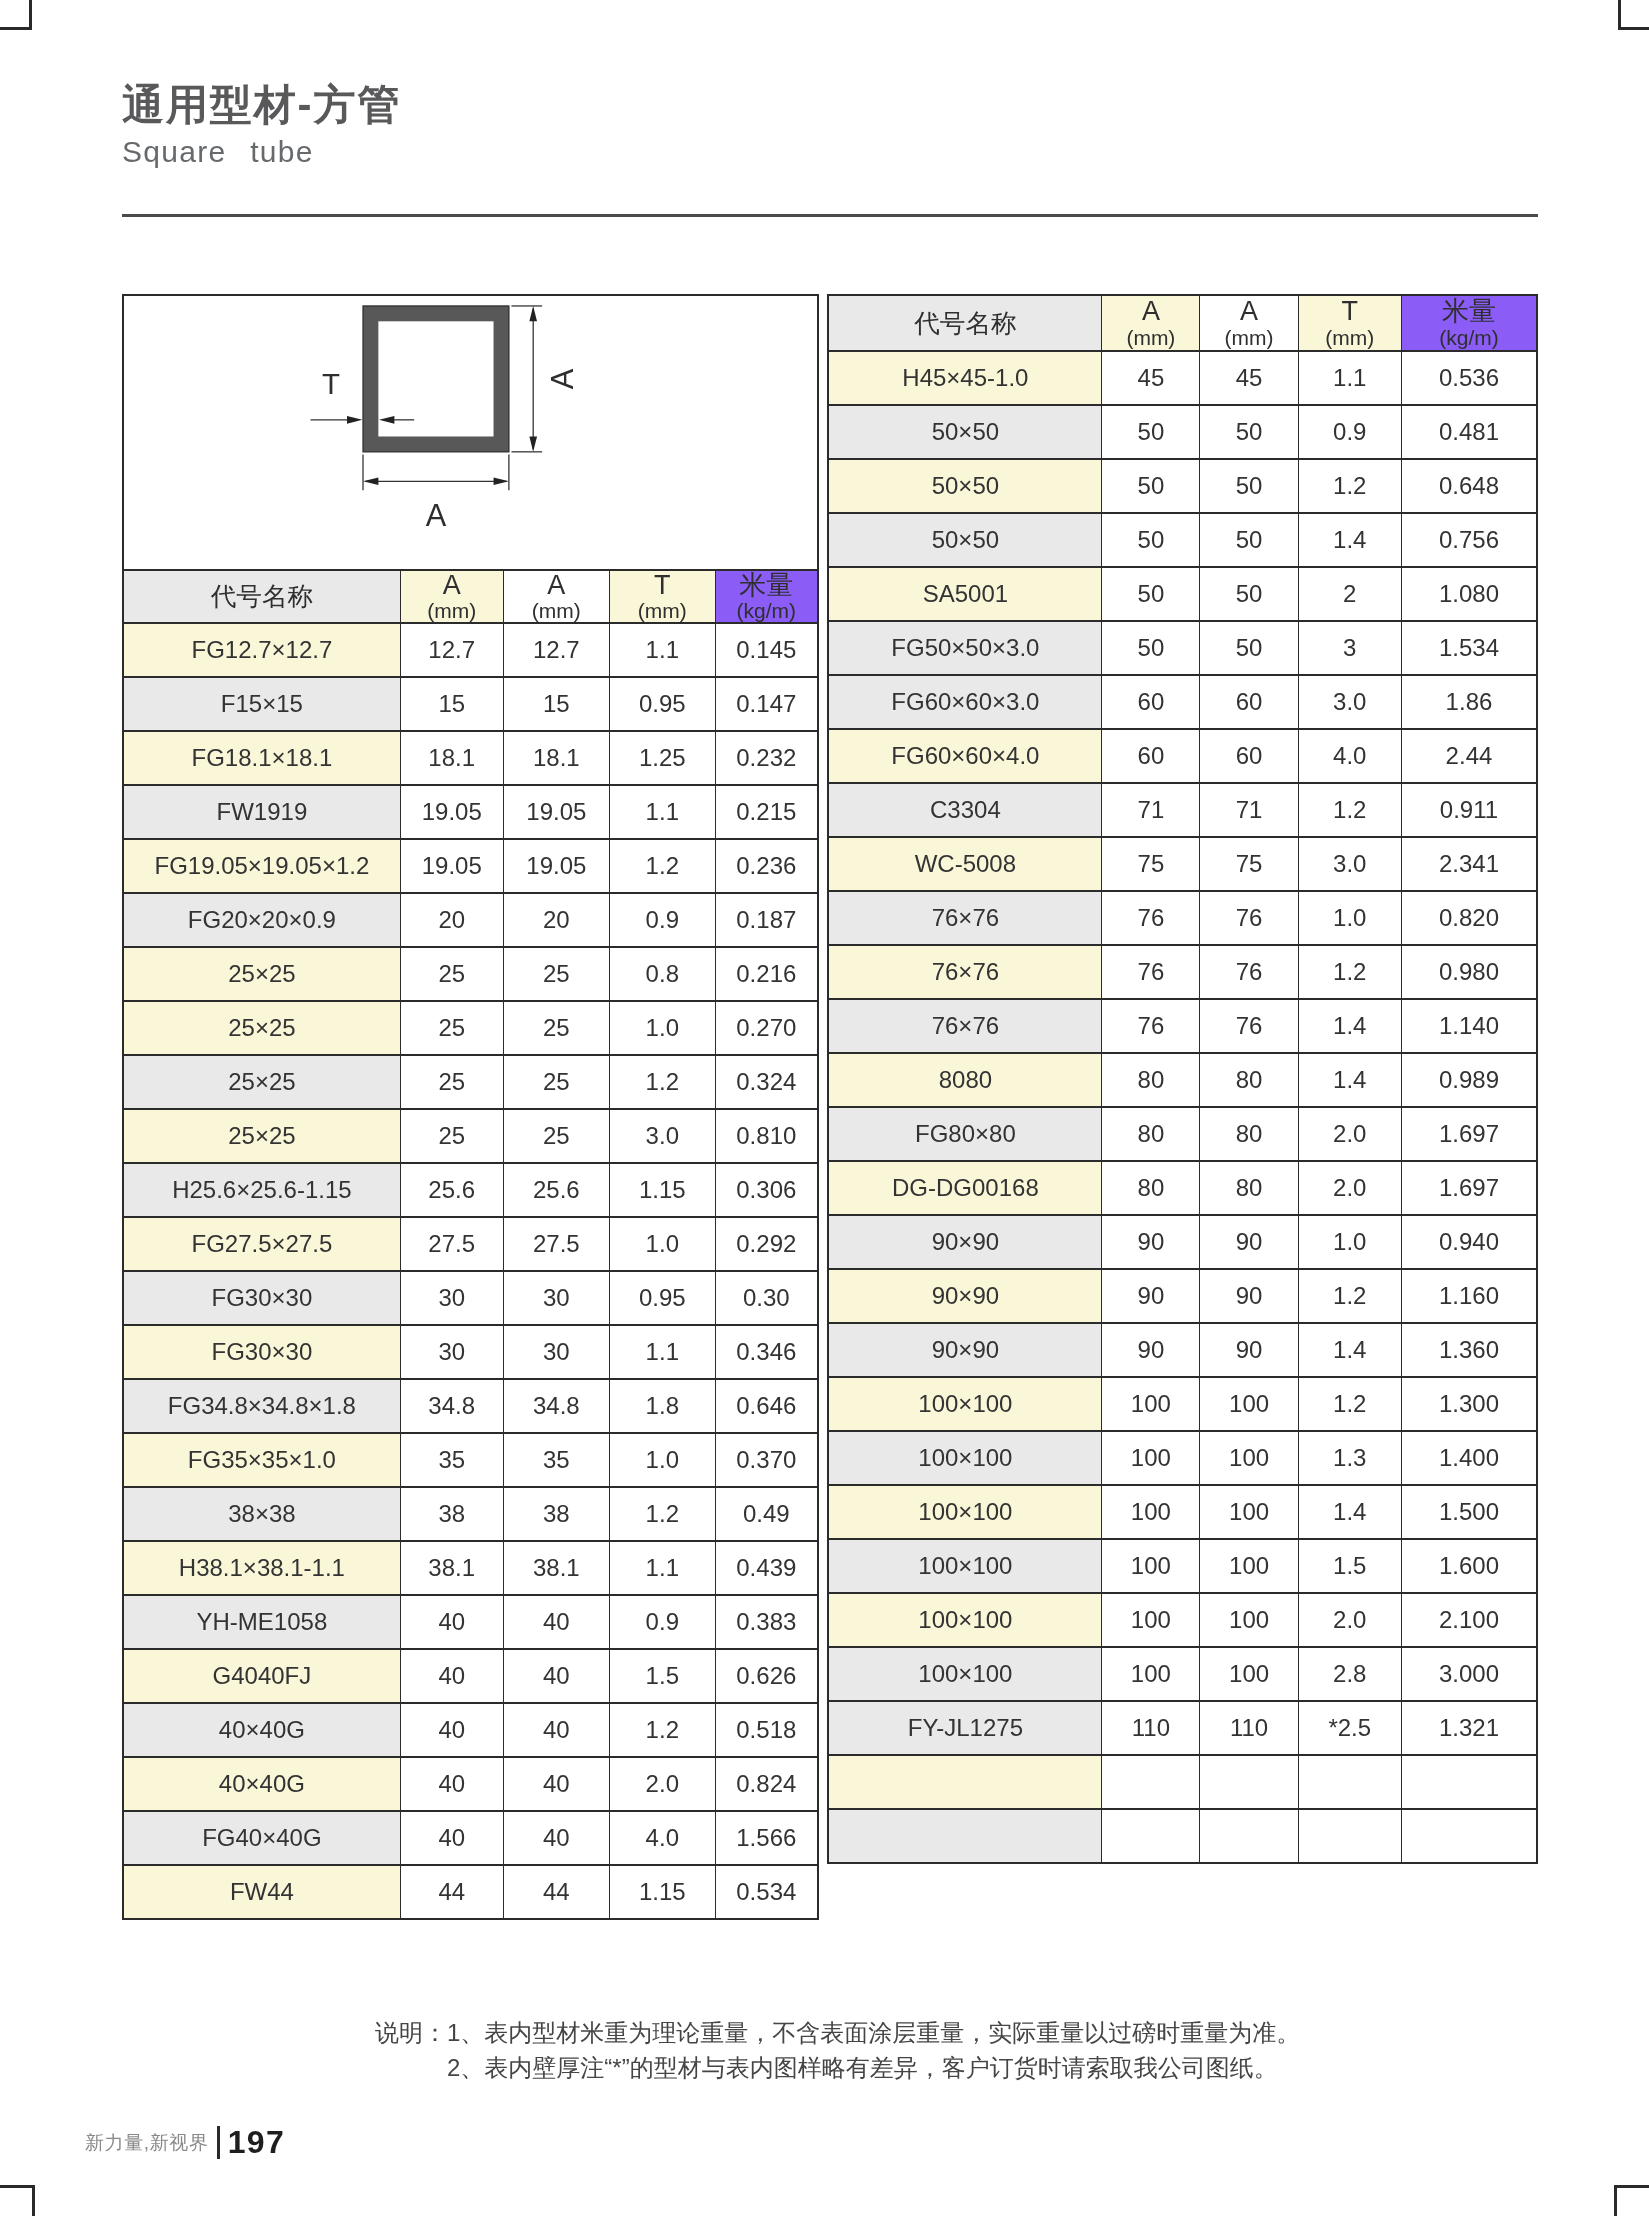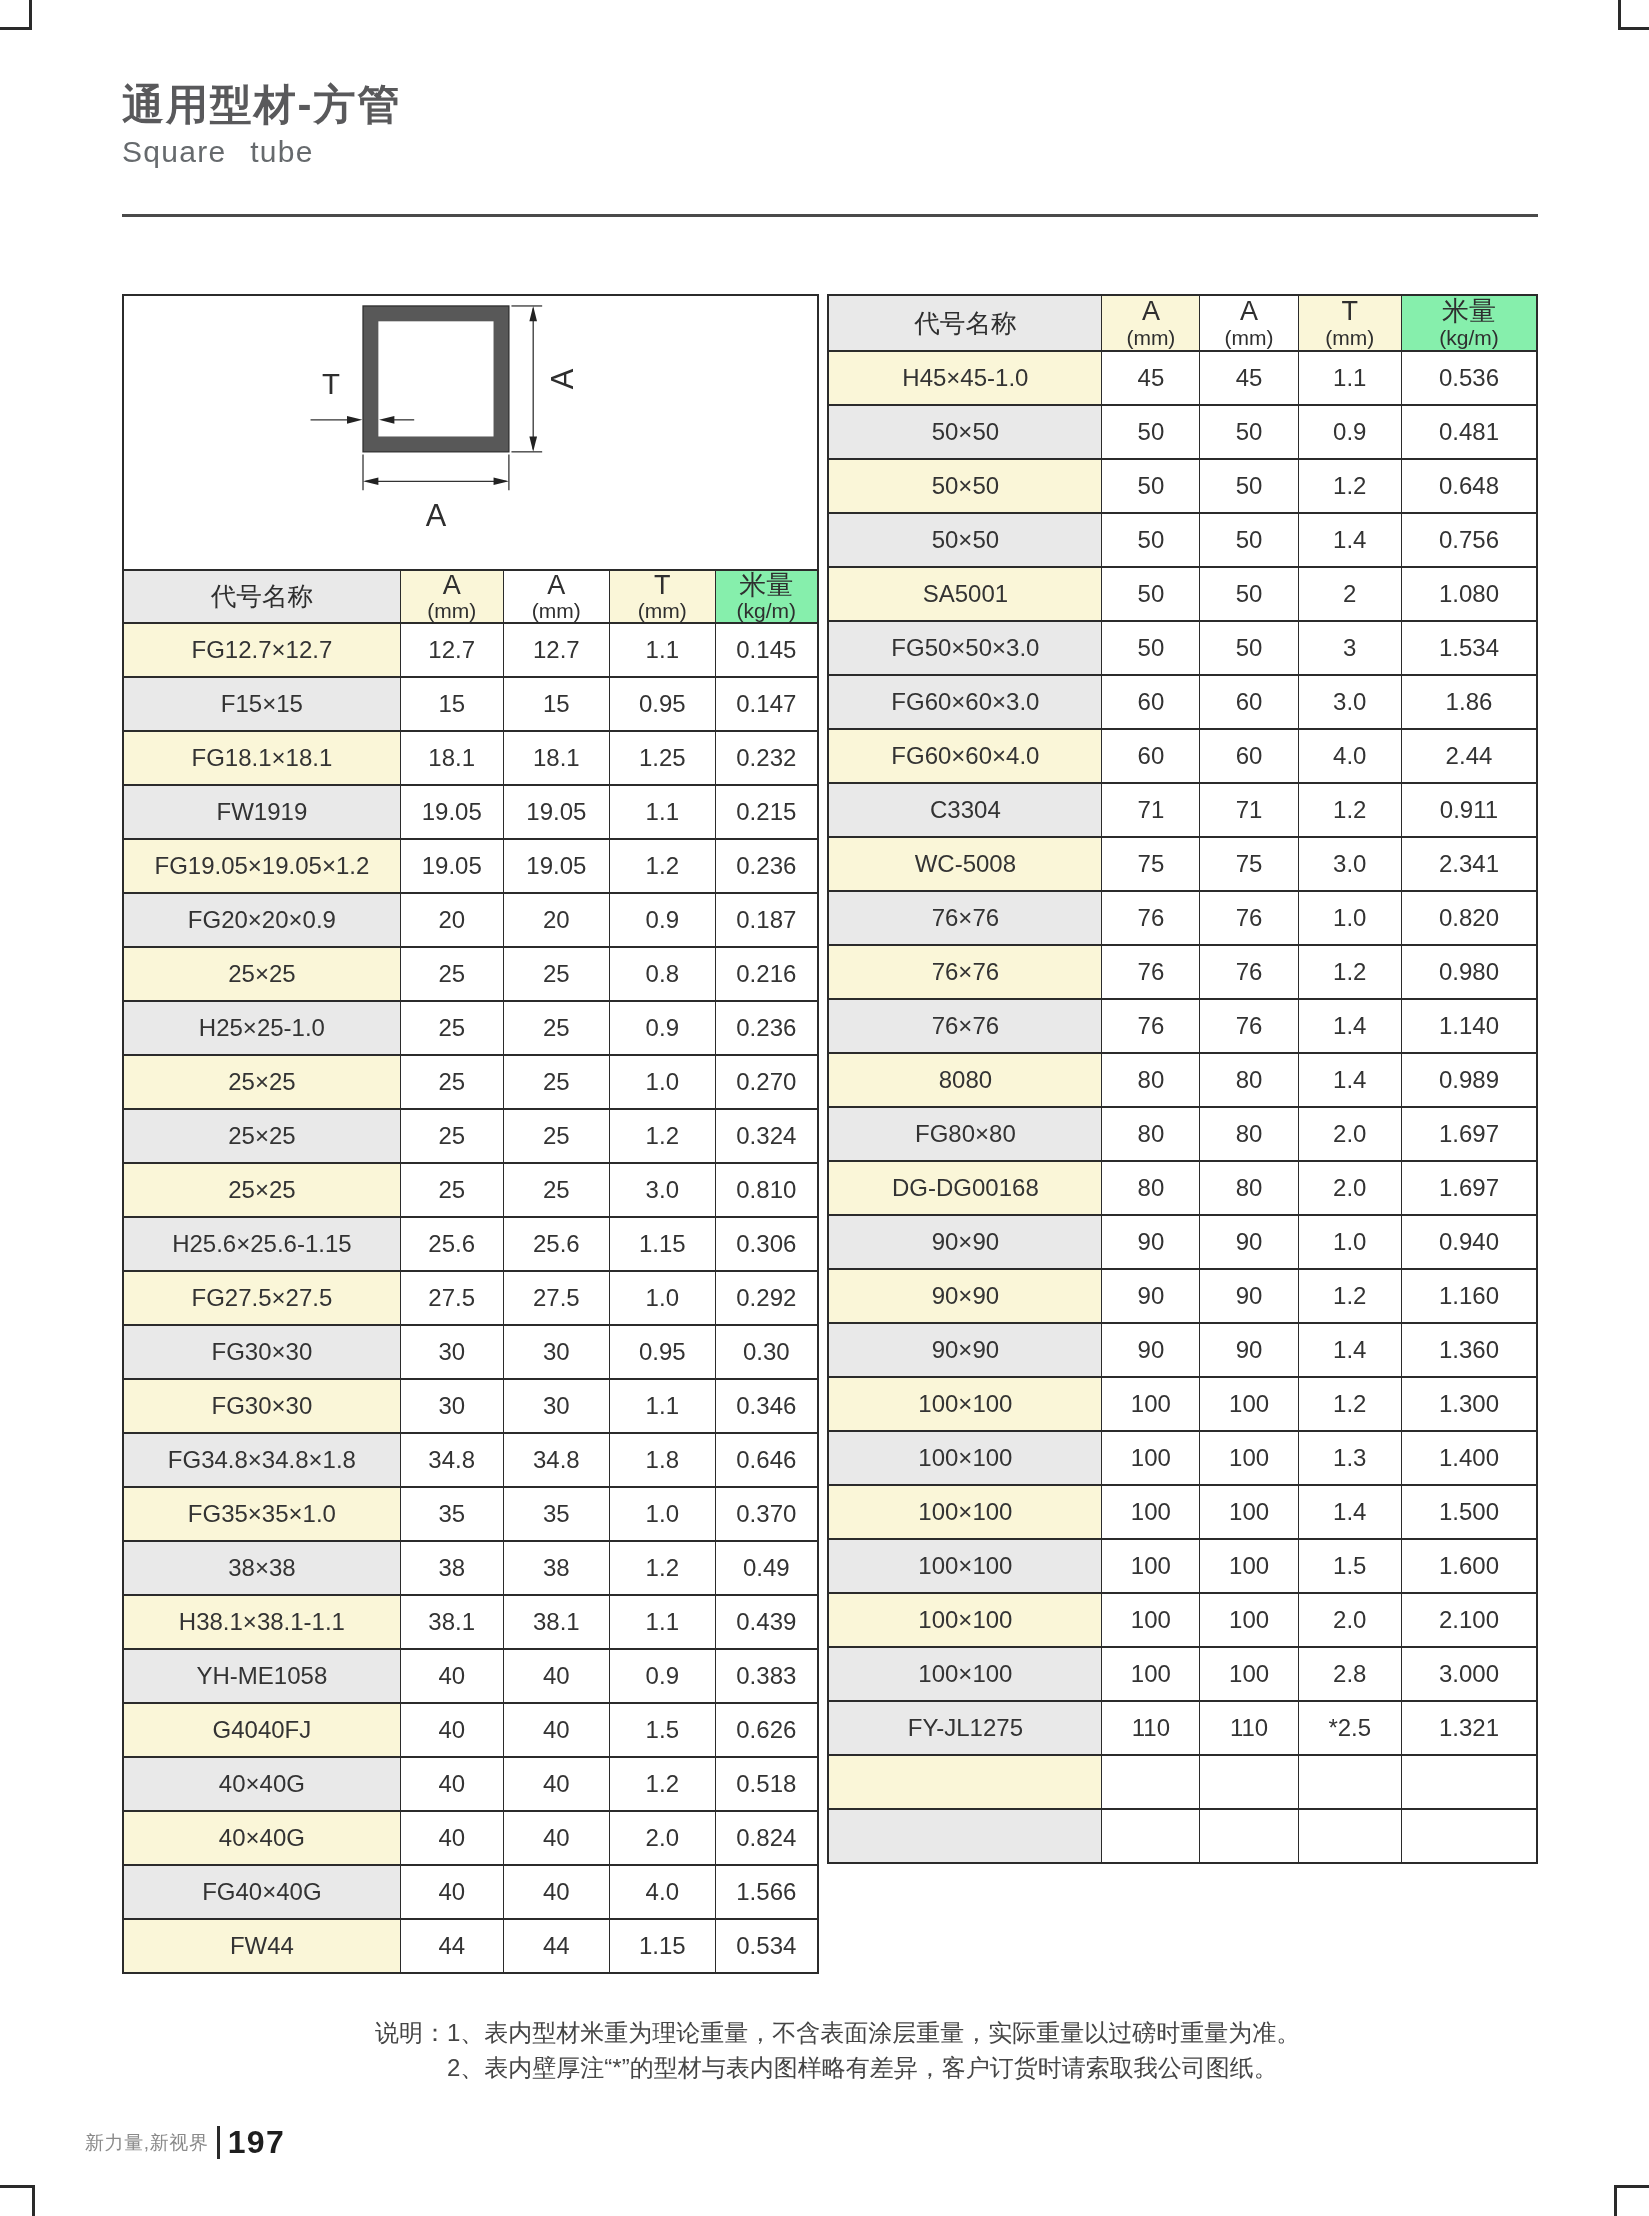--- a/index.html
+++ b/index.html
@@ -32,21 +32,21 @@
   td.diagram-cell{height:273px;background:#fff;padding:0;}
   th{font-weight:normal;height:51px;}
   .t-right th{height:54px;}
   .h-main{font-size:27px;line-height:1.05;color:#2f2f2f;}
   .h-sub{font-size:21px;line-height:1.1;color:#2f2f2f;}
   .h-namecol{font-size:25.6px;color:#2f2f2f;}
   .col-name{background:#e9e9e9;}
   .col-a1{background:#faf6d8;}
   .col-a2{background:#ffffff;}
   .col-t{background:#faf6d8;}
-  .col-kg{background:#86efac;}
+  .col-kg{background:#8b5cf6;}
   tbody td{height:52px;font-size:24px;color:#333;background:#fff;}
   tbody tr.cream td.name{background:#faf6d8;}
   tbody tr.gray  td.name{background:#e9e9e9;}
   
   .notes{position:absolute;left:375px;top:2015px;font-size:24px;color:#454545;line-height:35px;}
   .notes .indent{padding-left:72px;}
   
   .footer{position:absolute;left:85px;top:2124px;display:flex;align-items:center;}
   .footer .slogan{font-size:19px;color:#8a8a8a;letter-spacing:0.6px;}
   .footer .divider{width:2.6px;height:33px;background:#2a2a2a;margin:0 7.7px 0 9px;}
@@ -173,27 +173,20 @@
           <td class="val">0.9</td>
           <td class="val">0.187</td>
         </tr>
         <tr class="cream">
           <td class="name">25×25</td>
           <td class="val">25</td>
           <td class="val">25</td>
           <td class="val">0.8</td>
           <td class="val">0.216</td>
         </tr>
-        <tr class="gray">
-          <td class="name">H25×25-1.0</td>
-          <td class="val">25</td>
-          <td class="val">25</td>
-          <td class="val">0.9</td>
-          <td class="val">0.236</td>
-        </tr>
         <tr class="cream">
           <td class="name">25×25</td>
           <td class="val">25</td>
           <td class="val">25</td>
           <td class="val">1.0</td>
           <td class="val">0.270</td>
         </tr>
         <tr class="gray">
           <td class="name">25×25</td>
           <td class="val">25</td>

